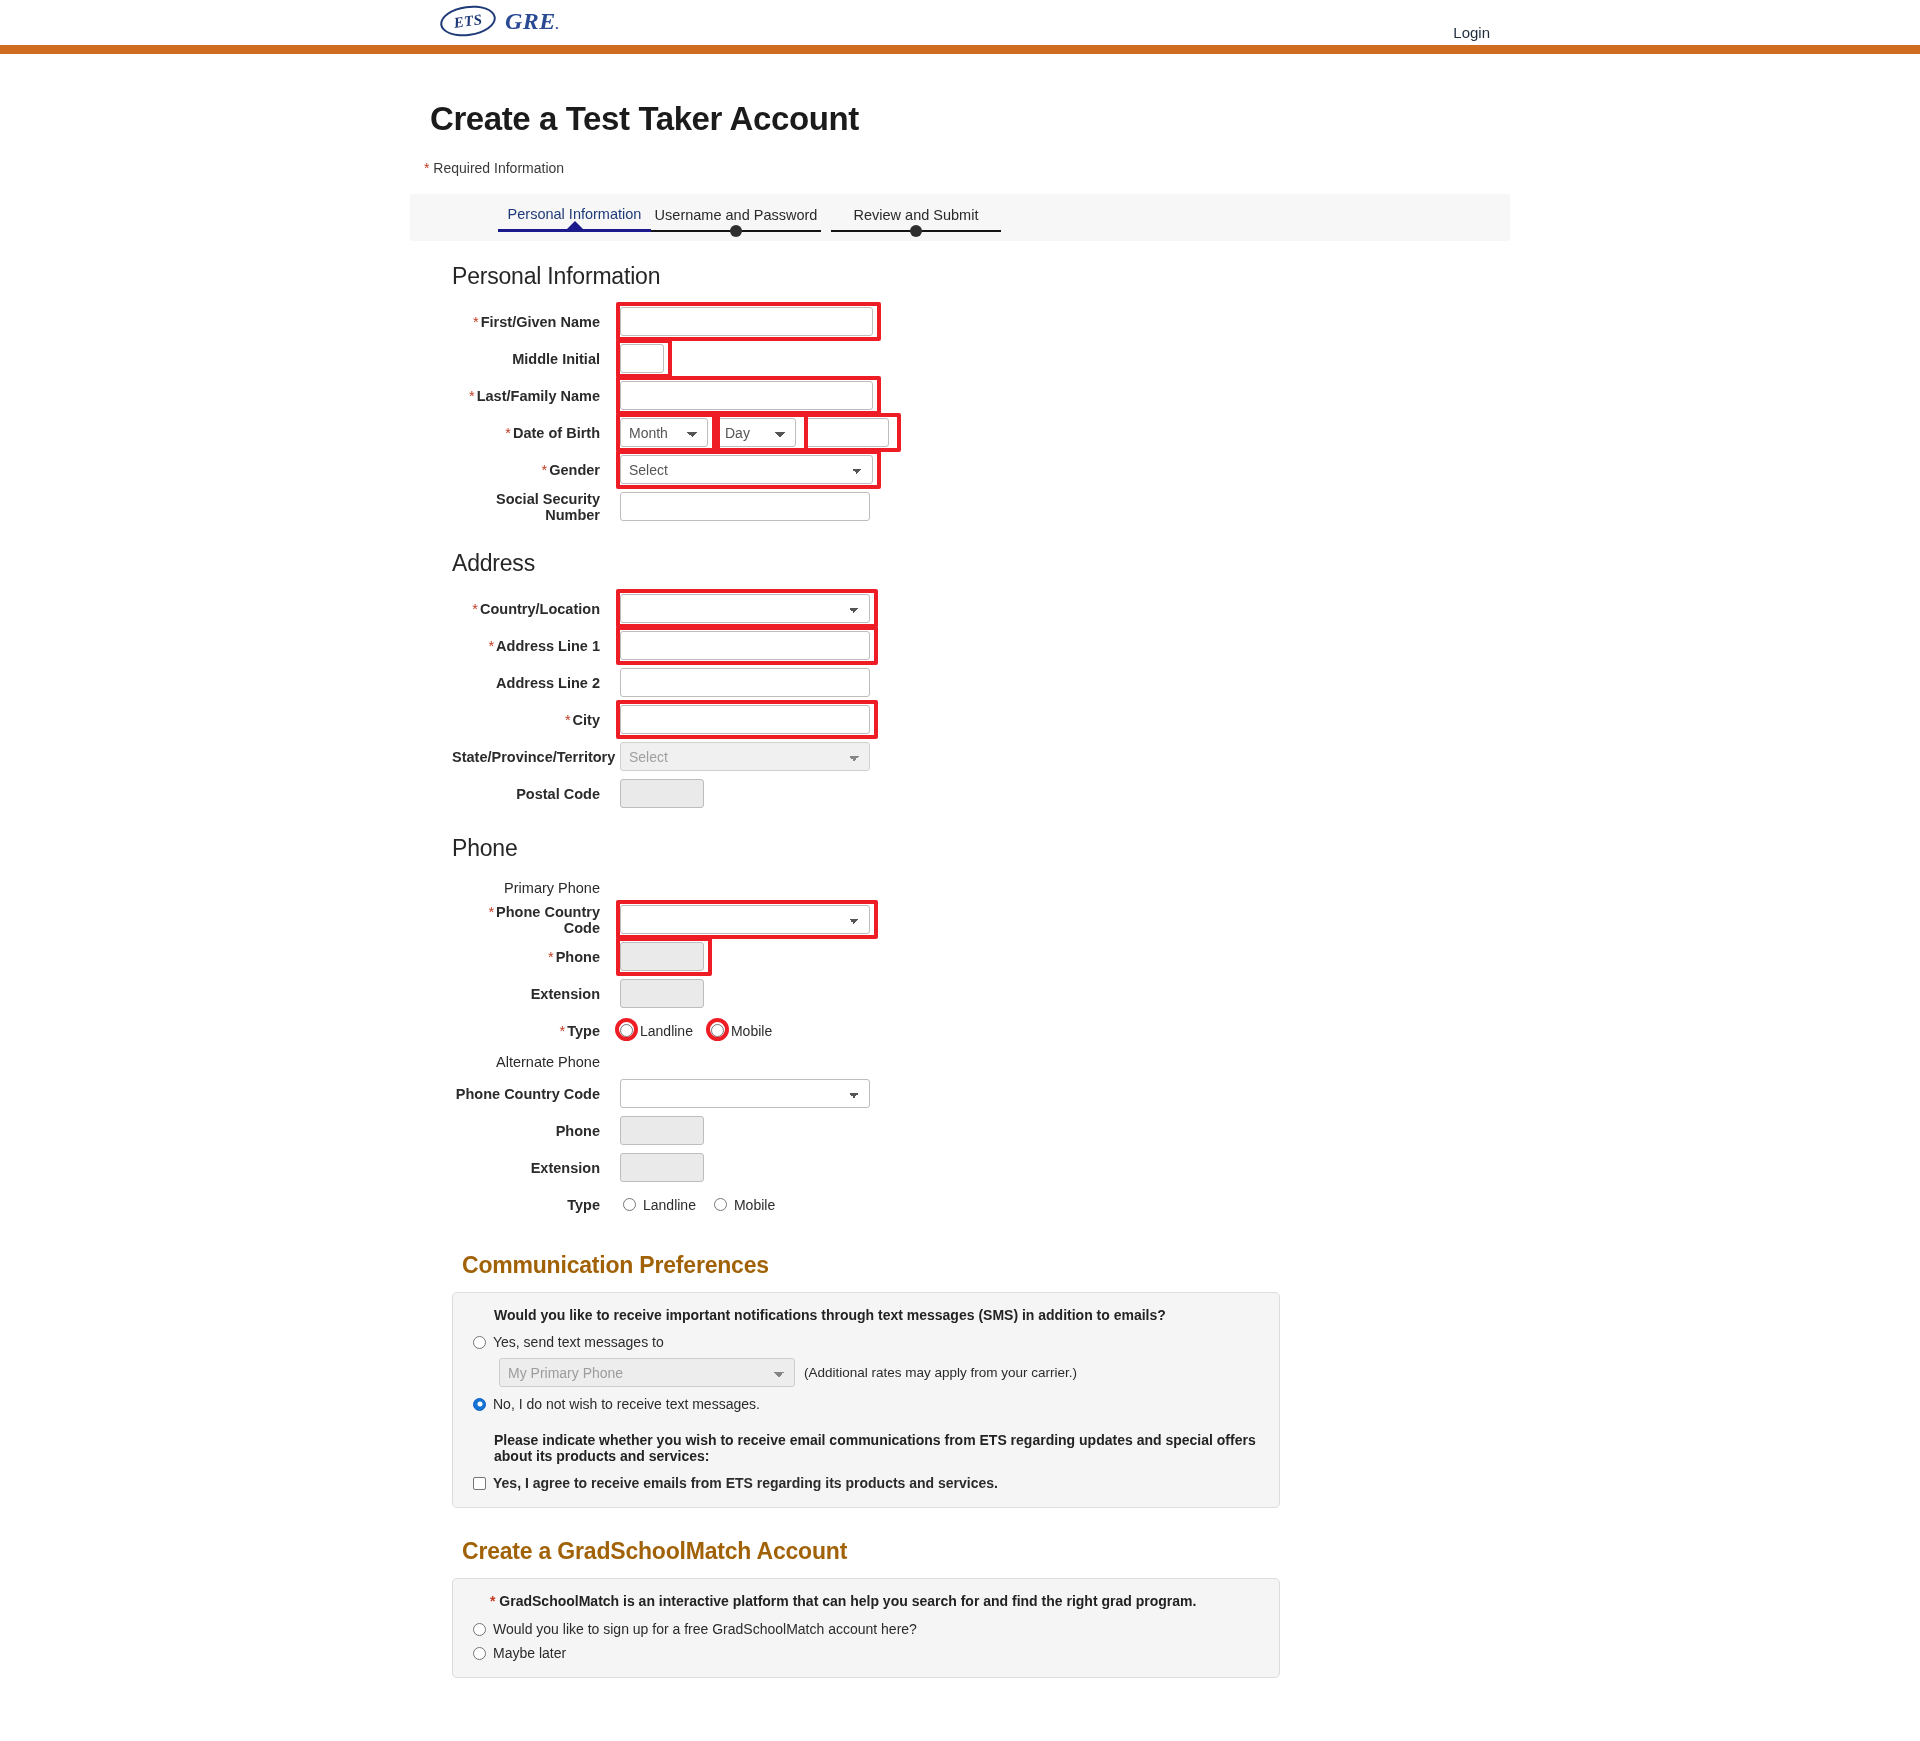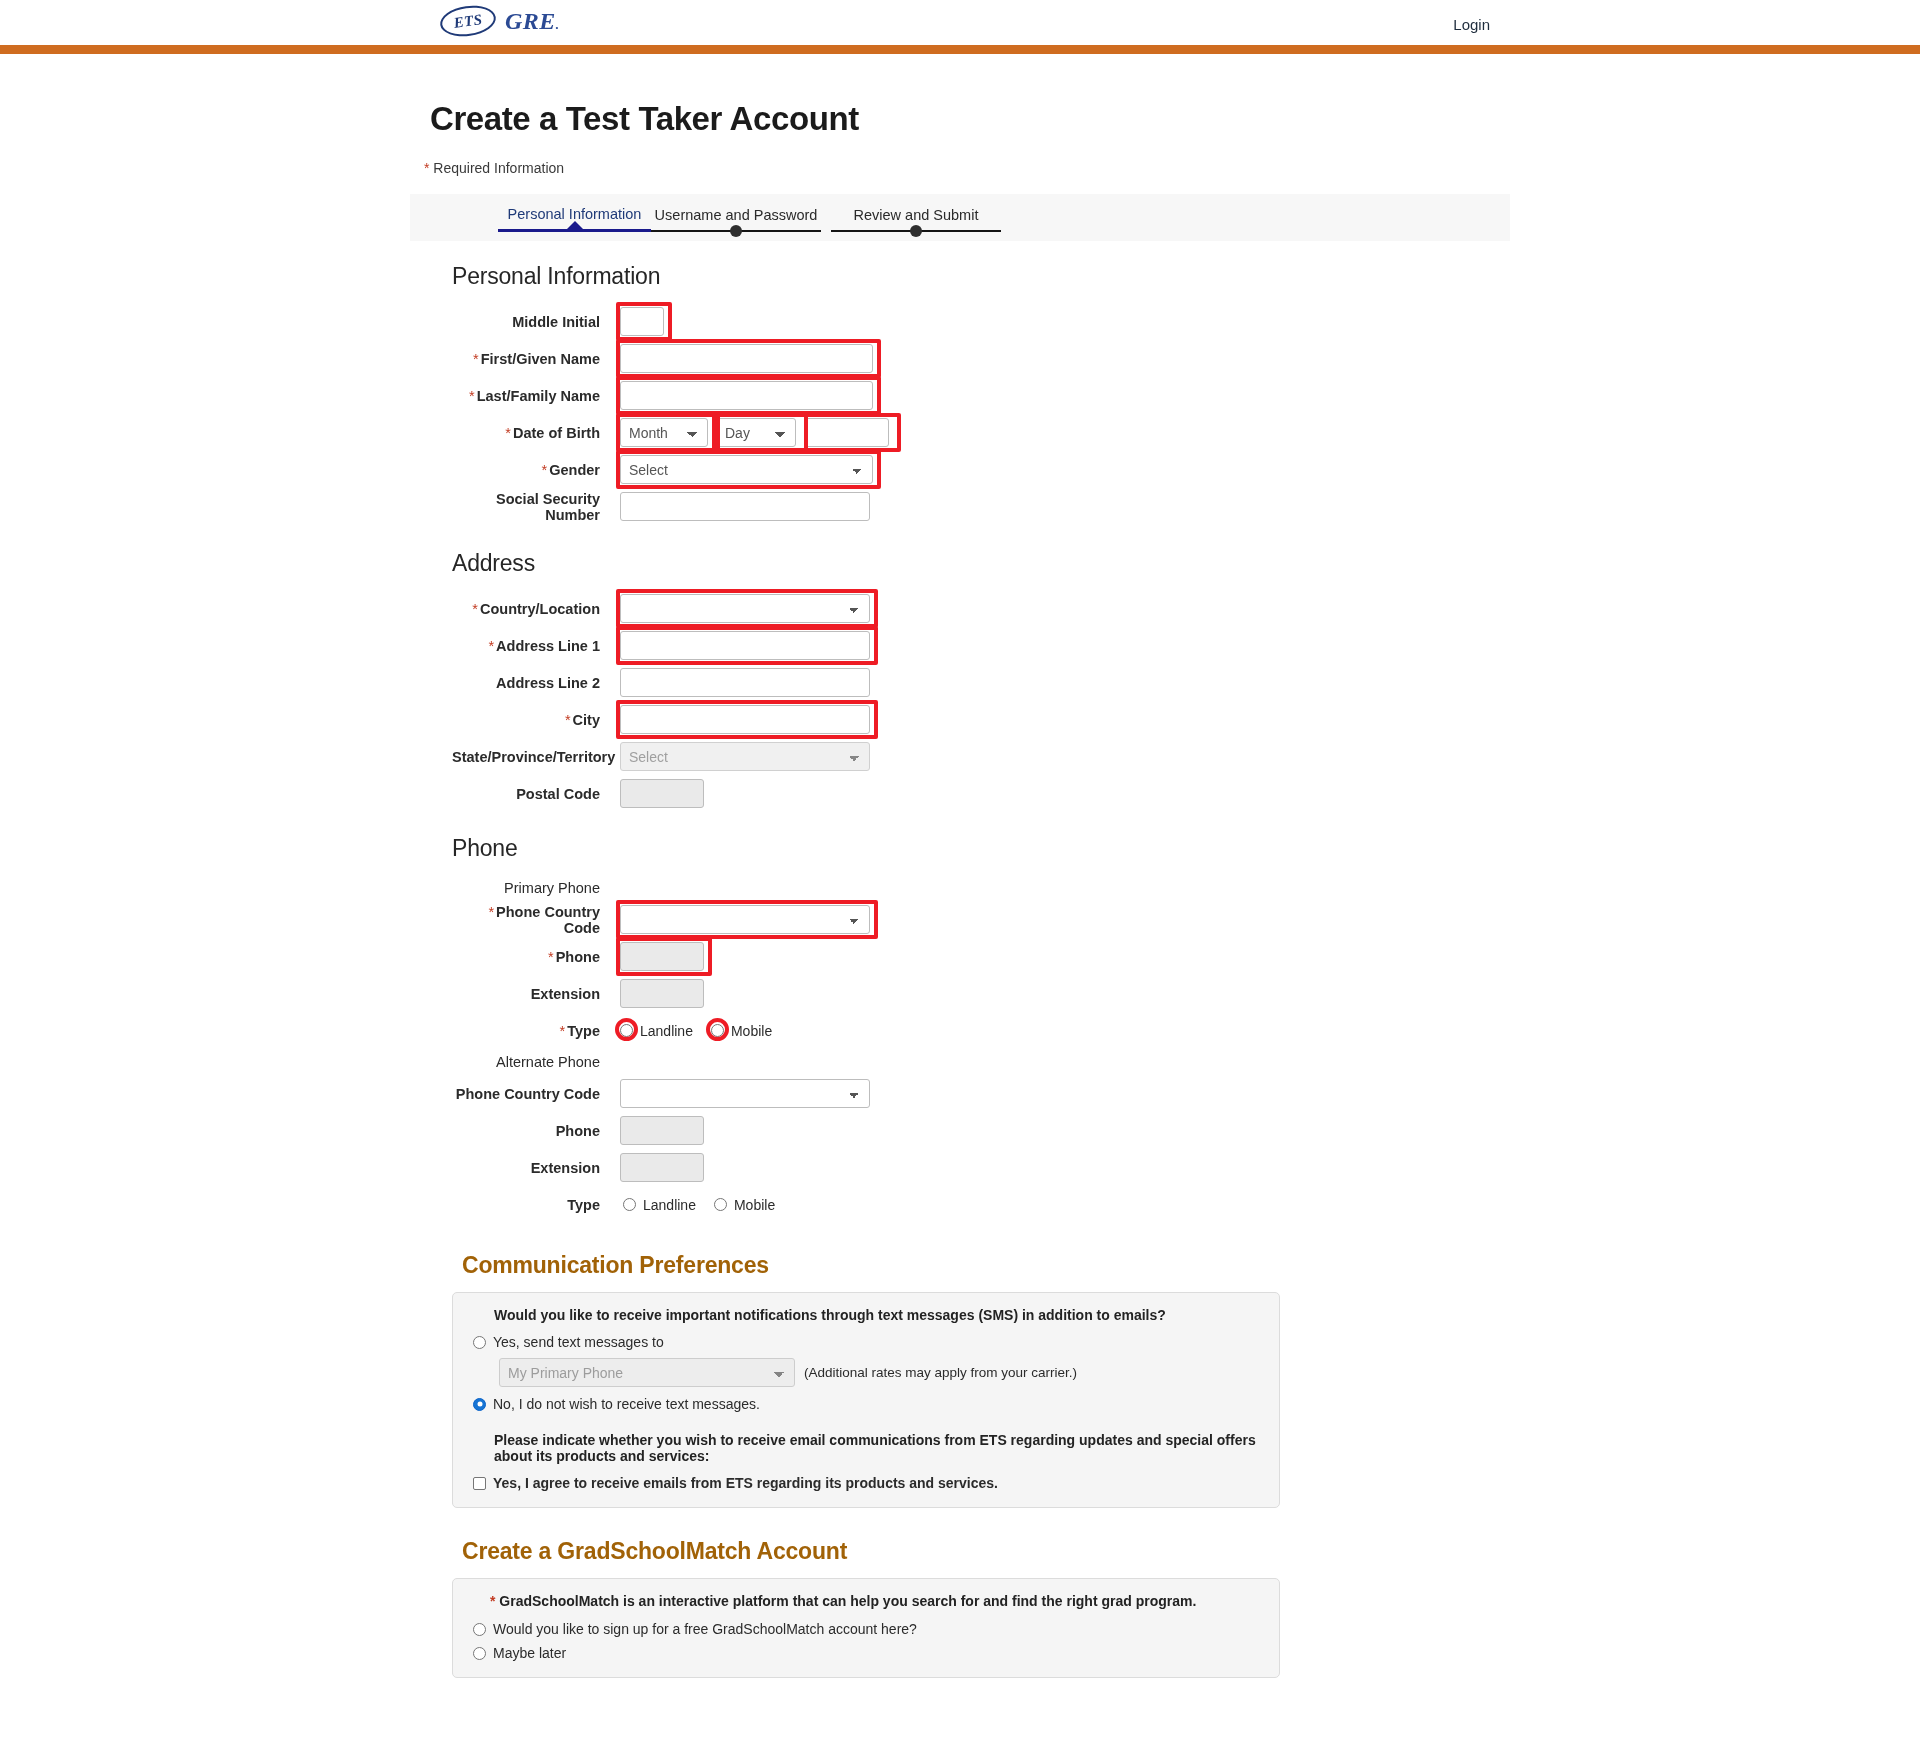--- a/index.html
+++ b/index.html
@@ -44,21 +44,21 @@
     font-family: "Liberation Serif", serif;
     font-style: italic;
     font-weight: bold;
     font-size: 24px;
     color: #2b4a94;
     letter-spacing: 0.5px;
   }
   .gre-dot { font-size: 13px; }
   .login-link {
     position: absolute;
-    right: 430px; top: 16px;
+    right: 430px; top: 24px;
     font-size: 15px;
     color: #1f2d3d;
     text-decoration: none;
   }
   .orange-bar {
     height: 9px;
     background: #cf6c20;
     width: 100%;
   }
 
@@ -311,32 +311,32 @@
           <span class="step-marker-dot"></span>
         </div>
       </div>
     </div>
 
     <div class="form-area">
 
       <h2 class="sec-heading">Personal Information</h2>
 
       <div class="row">
+        <div class="lbl"><span class="st">*</span><span>First/Given Name</span></div>
+        <div class="ctl">
+          <input class="txt w-wide" type="text" value="" style="">
+          <span class="hl" style="left:-4px; top:-5px; width:265px; height:39px;"></span>
+        </div>
+      </div>
+
+      <div class="row">
         <div class="lbl"><span>Middle Initial</span></div>
         <div class="ctl">
           <input class="txt w-mi" type="text" value="" style="">
           <span class="hl" style="left:-4px; top:-5px; width:56px; height:39px;"></span>
-        </div>
-      </div>
-
-      <div class="row">
-        <div class="lbl"><span class="st">*</span><span>First/Given Name</span></div>
-        <div class="ctl">
-          <input class="txt w-wide" type="text" value="" style="">
-          <span class="hl" style="left:-4px; top:-5px; width:265px; height:39px;"></span>
         </div>
       </div>
 
       <div class="row">
         <div class="lbl"><span class="st">*</span><span>Last/Family Name</span></div>
         <div class="ctl">
           <input class="txt w-wide" type="text" value="" style="">
           <span class="hl" style="left:-4px; top:-5px; width:265px; height:39px;"></span>
         </div>
       </div>

